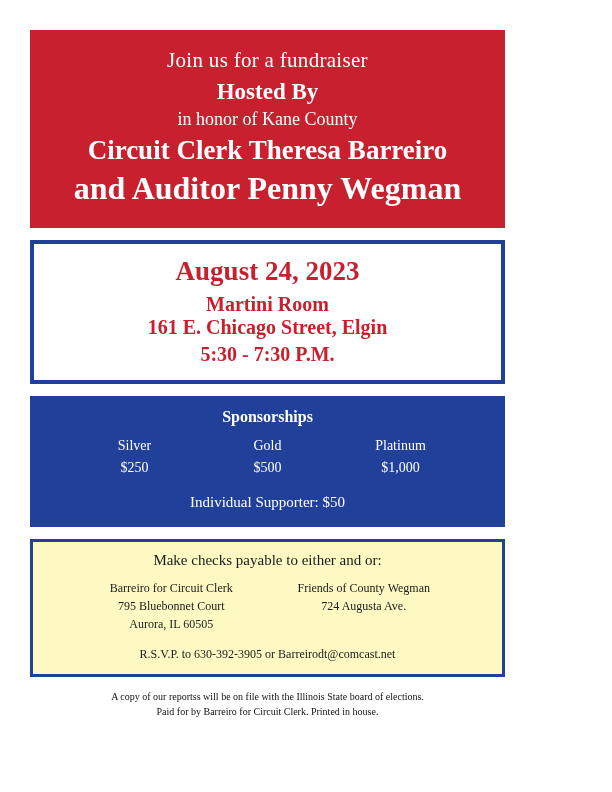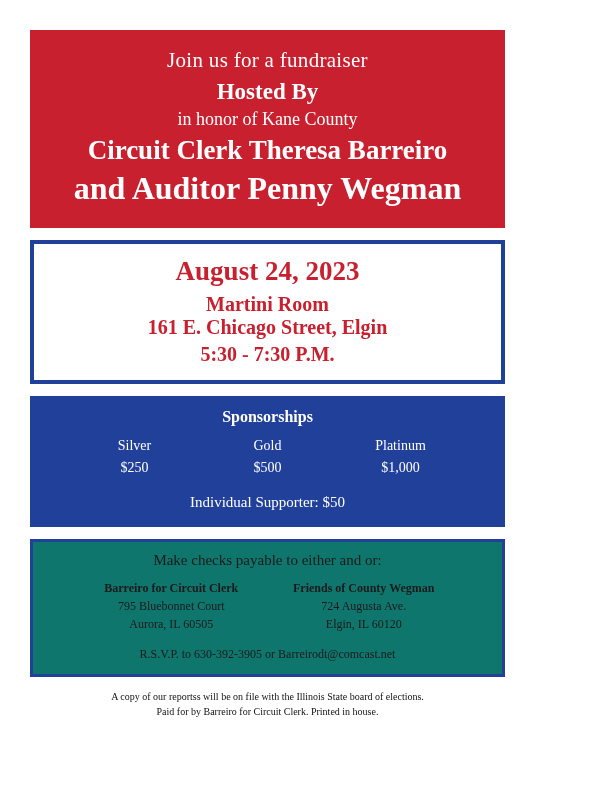--- a/index.html
+++ b/index.html
@@ -125,21 +125,21 @@
   }
   .individual {
     margin-top: 18px;
     font-size: 15px;
   }
 
   
   .checks-block {
     margin-top: 12px;
     border: 3px solid #21409a;
-    background: #0f766e;
+    background: #fef9c3;
     text-align: center;
     padding: 10px 18px 12px 18px;
     box-sizing: border-box;
   }
   .checks-heading {
     font-size: 15px;
     margin-bottom: 10px;
   }
   .payees {
     display: flex;
@@ -147,21 +147,21 @@
     padding: 0 24px;
     box-sizing: border-box;
   }
   .payee {
     flex: 1 1 0;
     text-align: center;
     font-size: 12px;
     line-height: 1.5;
   }
   .payee-name {
-    font-weight: bold;
+    font-weight: normal;
   }
   .rsvp {
     margin-top: 14px;
     font-size: 12px;
   }
 
   
   .footer {
     margin-top: 12px;
     text-align: center;
@@ -213,21 +213,20 @@
     <div class="checks-heading">Make checks payable to either and or:</div>
     <div class="payees">
       <div class="payee">
         <div class="payee-name">Barreiro for Circuit Clerk</div>
         <div>795 Bluebonnet Court</div>
         <div>Aurora, IL 60505</div>
       </div>
       <div class="payee">
         <div class="payee-name">Friends of County Wegman</div>
         <div>724 Augusta Ave.</div>
-        <div>Elgin, IL 60120</div>
       </div>
     </div>
     <div class="rsvp">R.S.V.P.  to 630-392-3905 or Barreirodt@comcast.net</div>
   </div>
 
   <div class="footer">
     <div>A copy of our reportss will be on file with the Illinois State board of elections.</div>
     <div>Paid for by  Barreiro for Circuit Clerk.  Printed in house.</div>
   </div>
 

